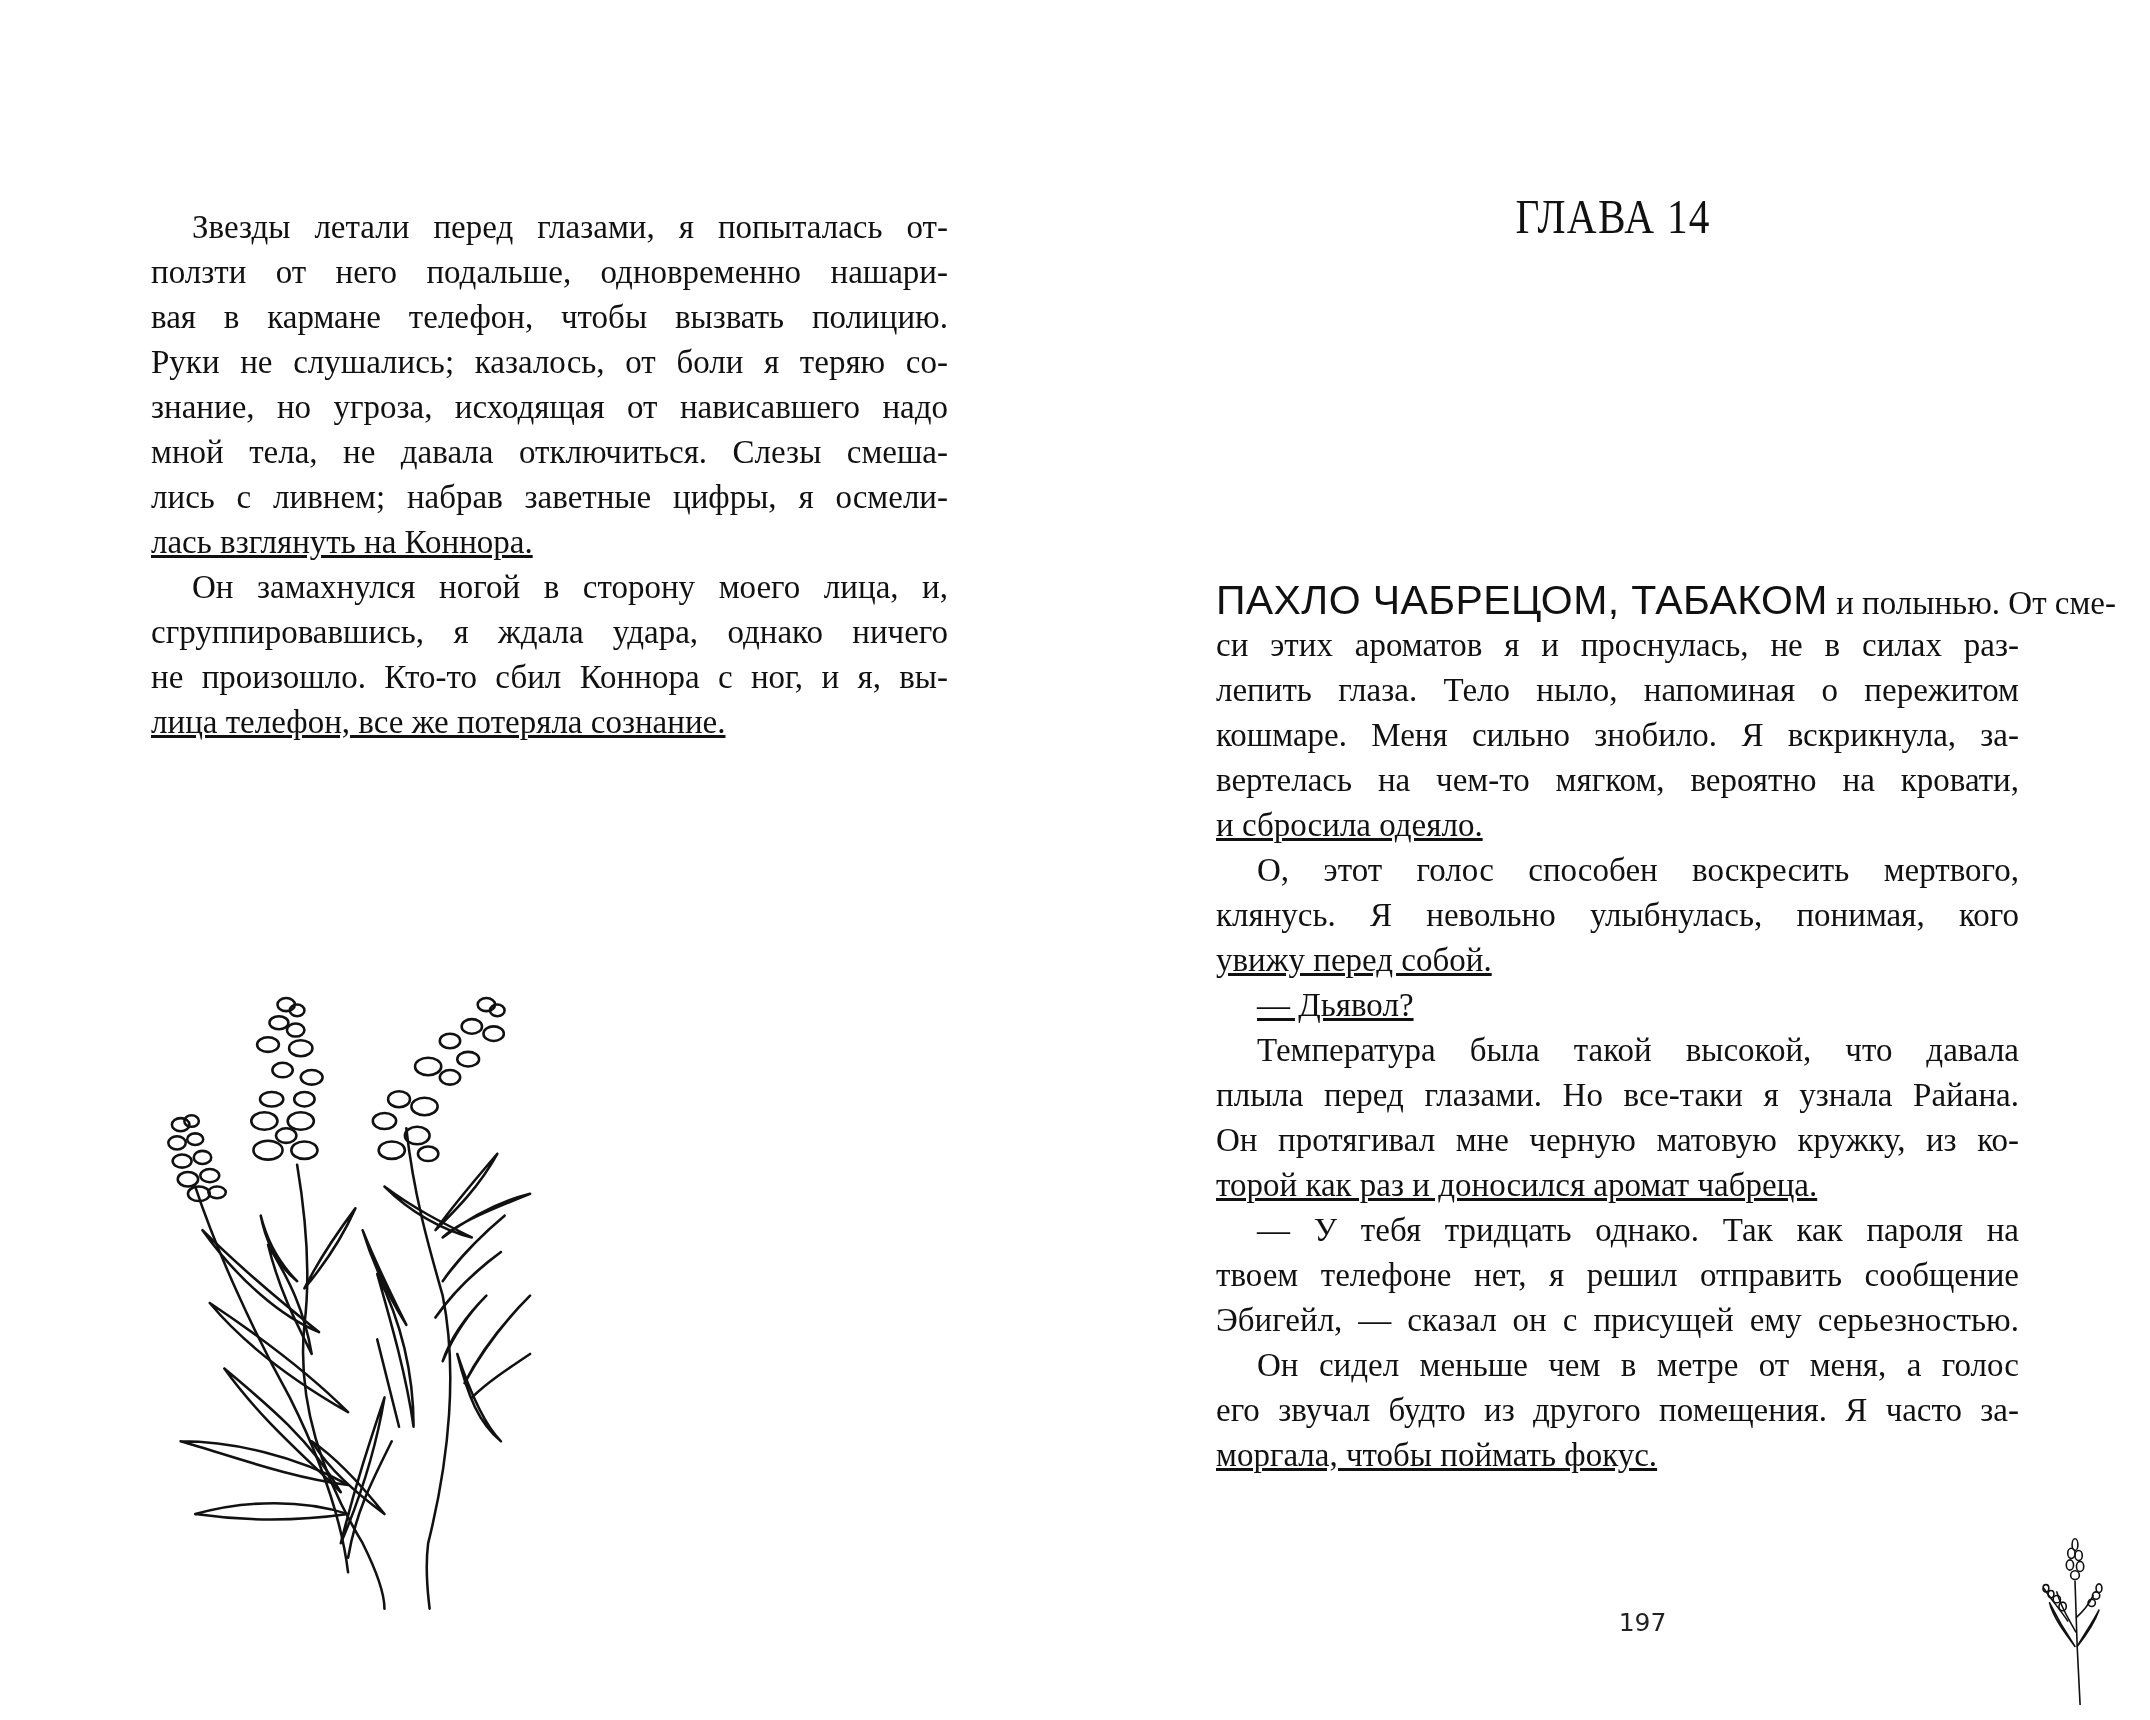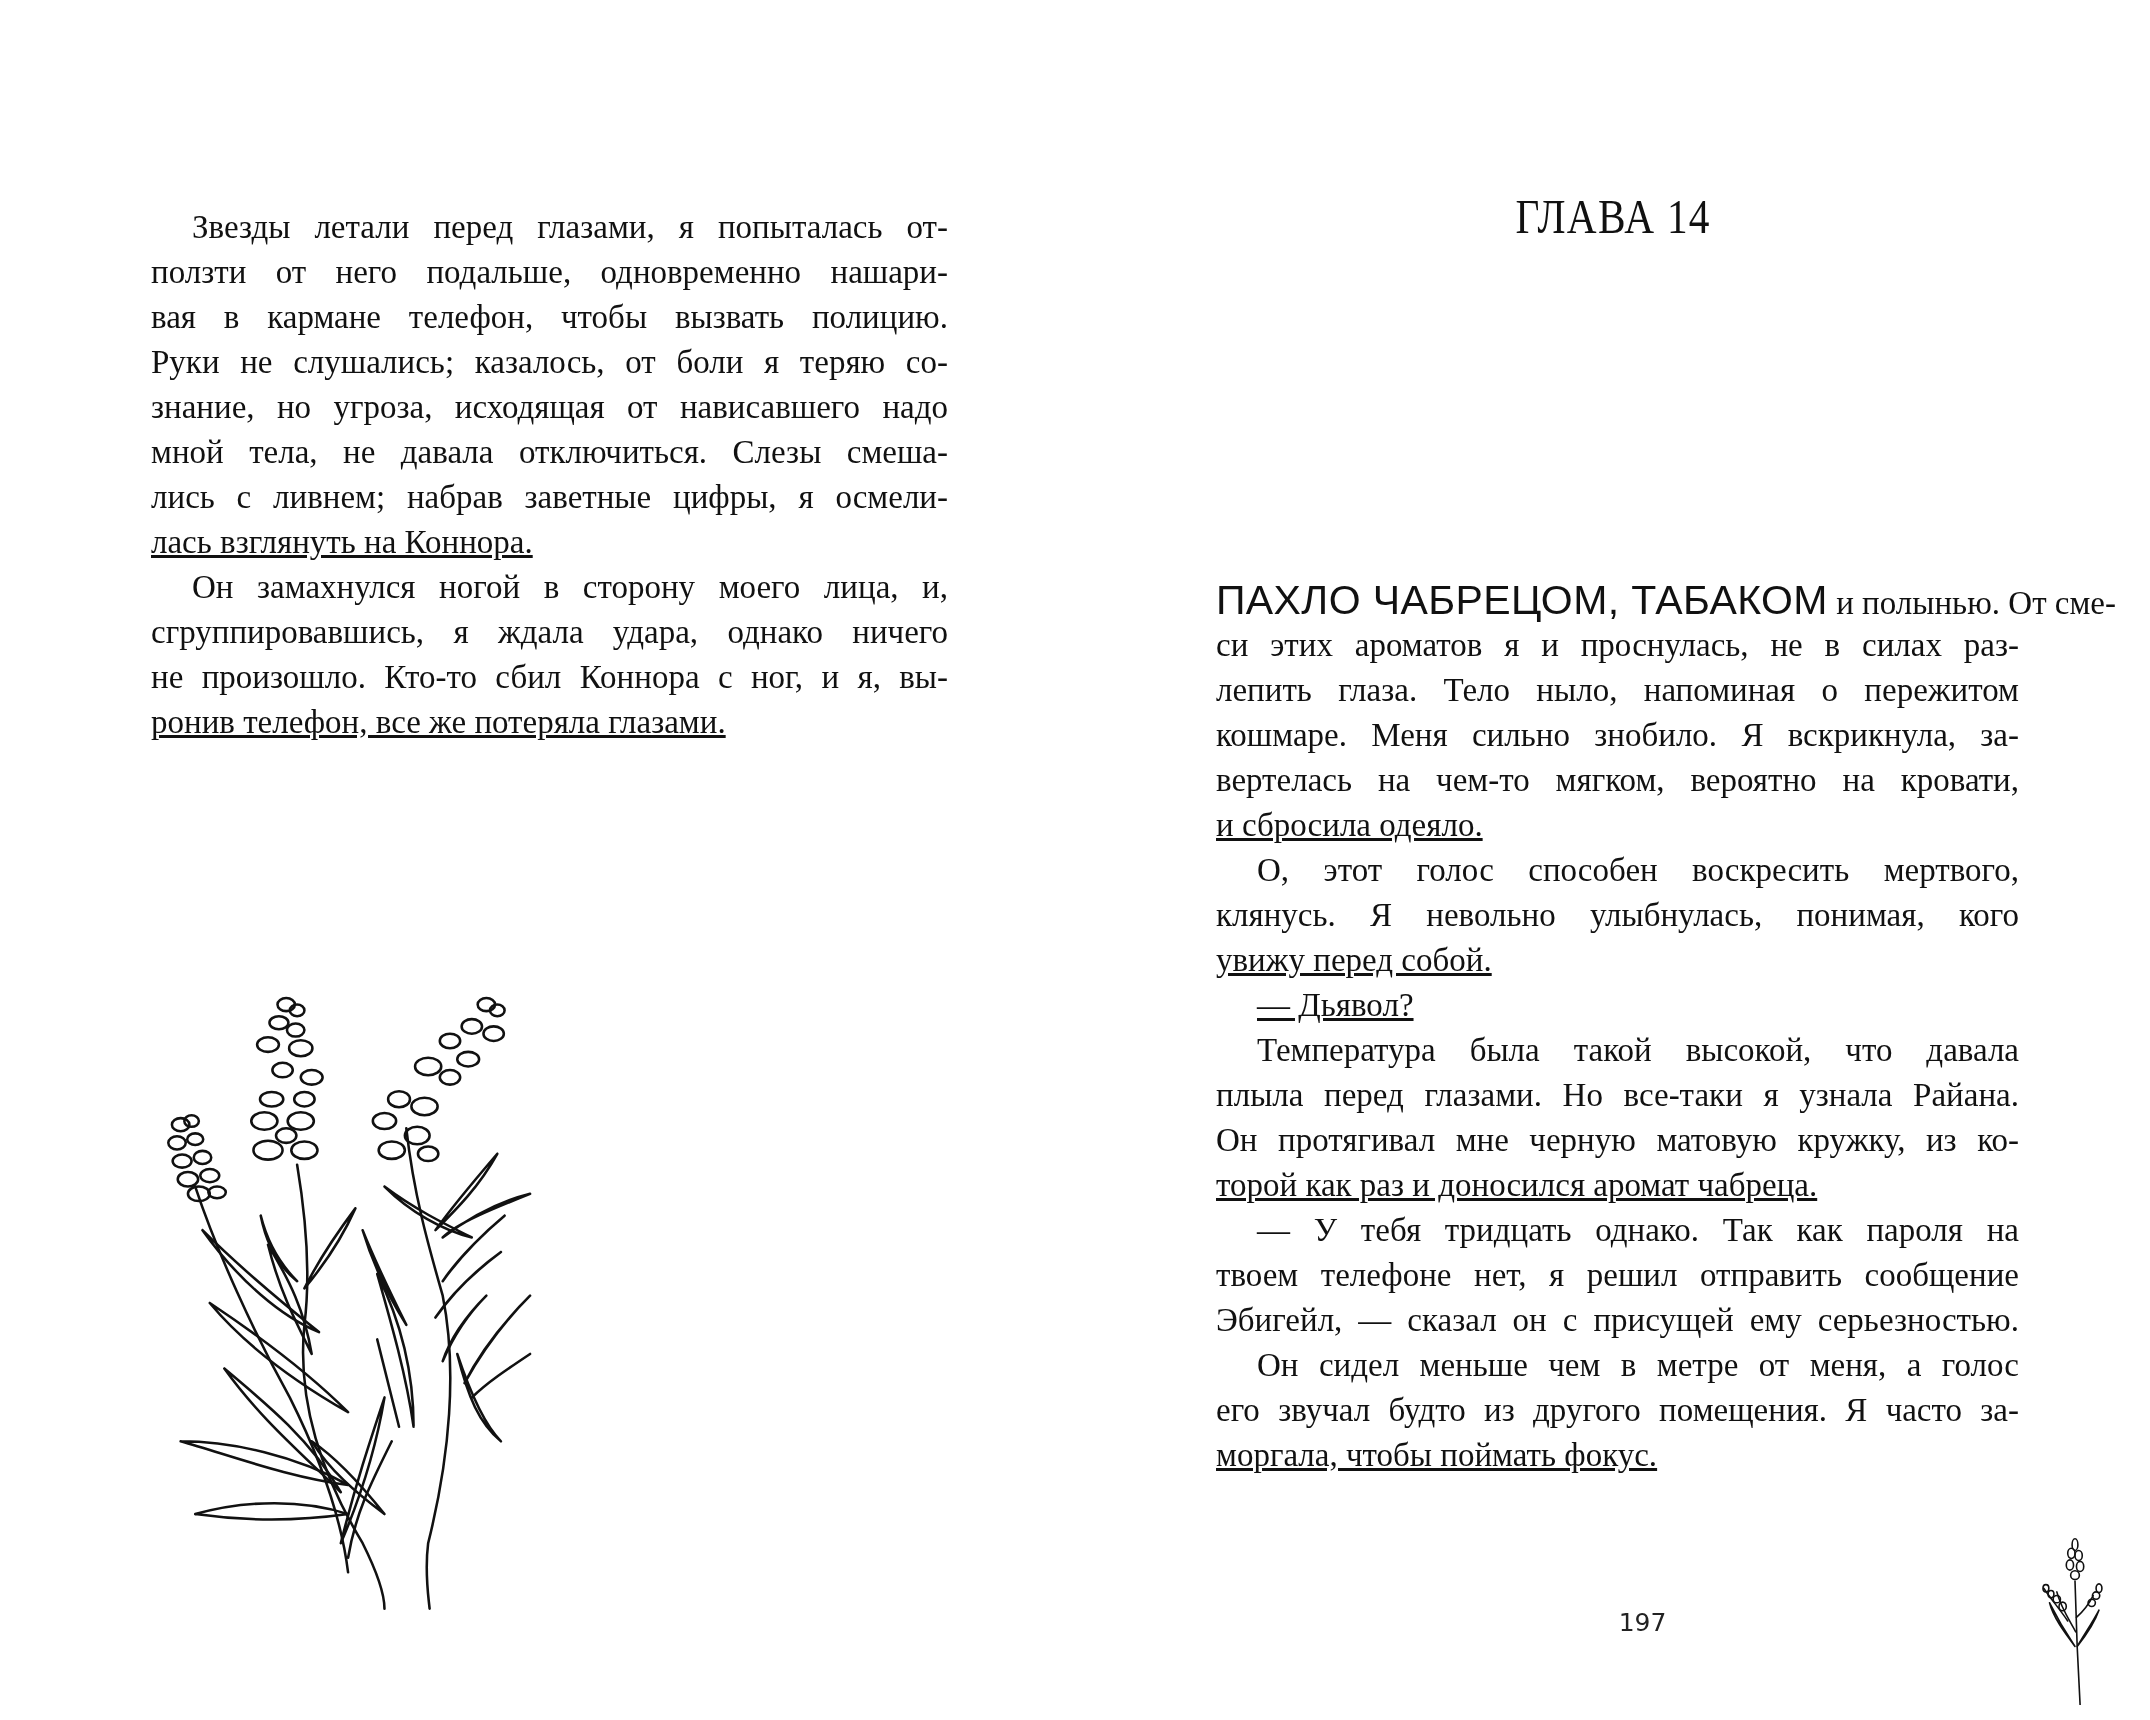--- a/index.html
+++ b/index.html
@@ -43,21 +43,21 @@
       <span class="line">Руки не слушались; казалось, от боли я теряю со-</span>
       <span class="line">знание, но угроза, исходящая от нависавшего надо</span>
       <span class="line">мной тела, не давала отключиться. Слезы смеша-</span>
       <span class="line">лись с ливнем; набрав заветные цифры, я осмели-</span>
       <span class="line last">лась взглянуть на Коннора.</span>
     </div>
     <div>
       <span class="line indent">Он замахнулся ногой в сторону моего лица, и,</span>
       <span class="line">сгруппировавшись, я ждала удара, однако ничего</span>
       <span class="line">не произошло. Кто-то сбил Коннора с ног, и я, вы-</span>
-      <span class="line last">ронив телефон, все же потеряла глазами.</span>
+      <span class="line last">лица телефон, все же потеряла сознание.</span>
     </div>
   </div>
 
   <div class="illustration lavender-large">
     <svg width="386" height="626" viewBox="0 0 530 860">
 
       <path d="M40 270 C 70 360, 120 470, 170 560 C 210 640, 240 720, 250 800"></path>
       <path d="M180 240 C 190 300, 200 380, 190 460 C 180 560, 210 660, 270 760 C 290 800, 300 830, 300 850"></path>
       <path d="M330 190 C 340 280, 360 350, 380 420 C 400 520, 390 640, 360 760 C 355 800, 360 830, 362 850"></path>
 

